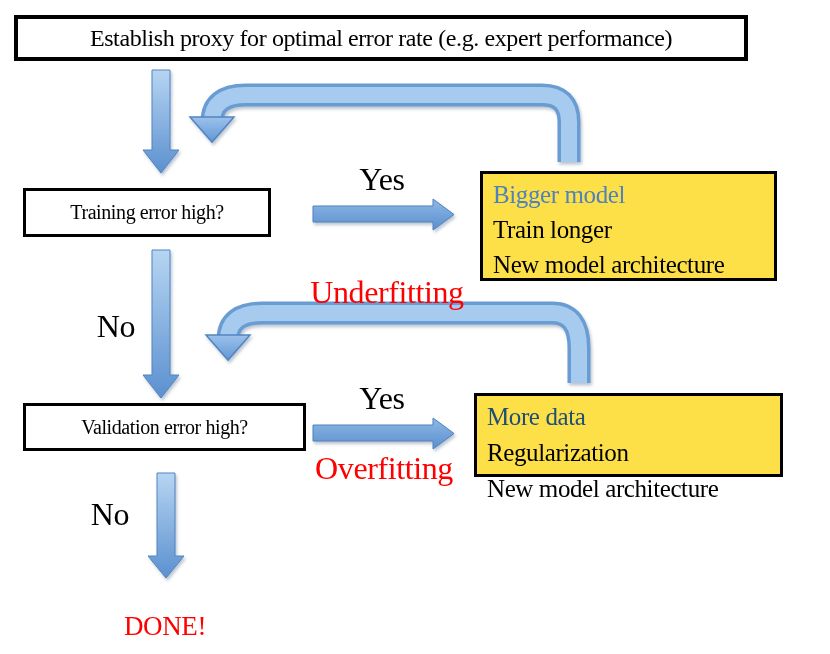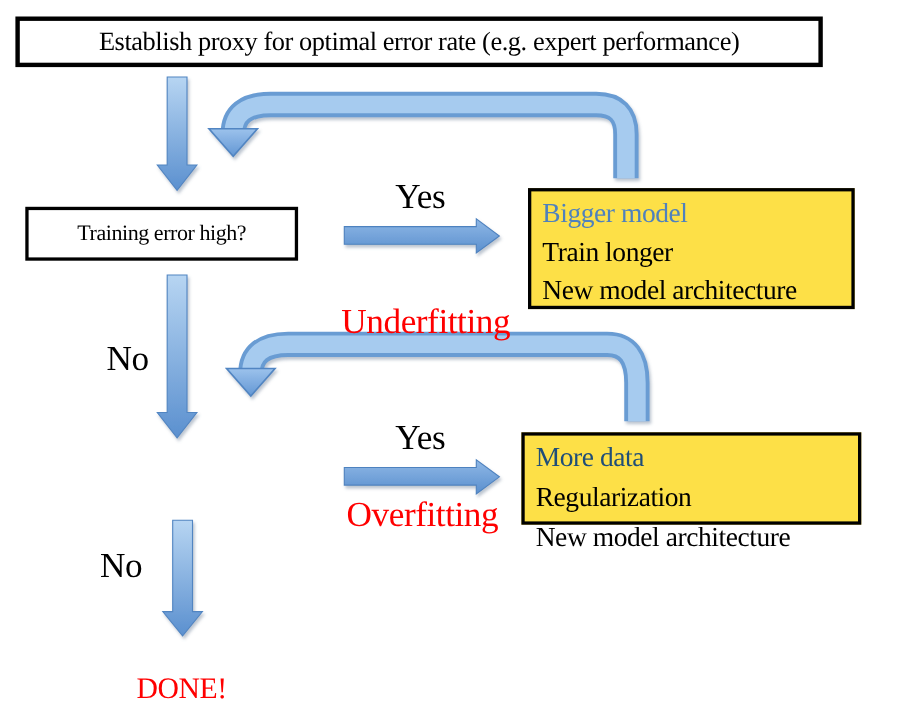--- a/index.html
+++ b/index.html
@@ -106,20 +106,23 @@
   <div class="box" id="training-box">
     <span>Training error high?</span>
   </div>
 
   <div class="actions-box" id="actions-box-1">
     <span class="action-line accent-1">Bigger model</span>
     <span class="action-line">Train longer</span>
     <span class="action-line">New model architecture</span>
   </div>
 
+  <div class="box" id="validation-box">
+    <span>Validation error high?</span>
+  </div>
 
   <div class="actions-box" id="actions-box-2">
     <span class="action-line accent-2">More data</span>
     <span class="action-line">Regularization</span>
     <span class="action-line">New model architecture</span>
   </div>
 
   <div class="lbl" id="lbl-yes-1">Yes</div>
   <div class="lbl red" id="lbl-underfitting">Underfitting</div>
   <div class="lbl" id="lbl-no-1">No</div>

